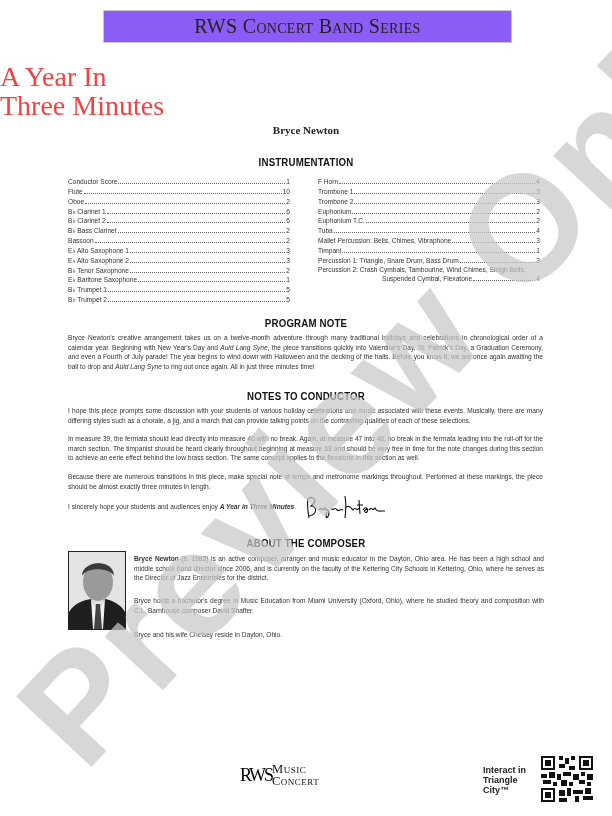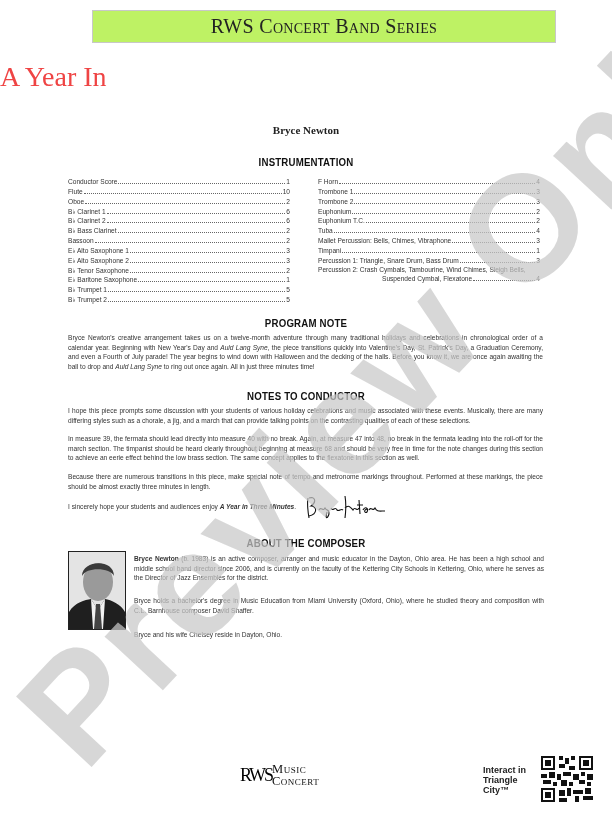--- a/index.html
+++ b/index.html
@@ -1,19 +1,19 @@
 <!DOCTYPE html>
 <html><head>
 <meta charset="utf-8">
 <style>
   html, body { margin: 0; padding: 0; background: #ffffff; }
   body { width: 612px; height: 816px; position: relative; overflow: hidden; font-family: "Liberation Sans", sans-serif; color: #1a1a1a; }
   .page { position: absolute; left: 0; top: 0; width: 612px; height: 816px; background: #fff; }
 
-  .series-bar { position: absolute; left: 92px; top: 10px; width: 464px; height: 33px; background: #bef264; border: 1px solid #c8c8c8; box-sizing: border-box; display: flex; align-items: center; justify-content: center; }
+  .series-bar { position: absolute; left: 103px; top: 10px; width: 409px; height: 33px; background: #8b5cf6; border: 1px solid #c8c8c8; box-sizing: border-box; display: flex; align-items: center; justify-content: center; }
   .series-bar span { font-family: "Liberation Serif", serif; font-size: 20px; color: #222; font-variant: small-caps; letter-spacing: 0.3px; }
 
   .title { position: absolute; left: 0; width: 612px; font-family: "Liberation Serif", serif; font-size: 28px; line-height: 29px; color: #ef4444; }
   .title.l1 { top: 62px; }
   .title.l2 { top: 91px; }
   .composer { position: absolute; top: 124px; left: 0; width: 612px; text-align: center; font-family: "Liberation Serif", serif; font-weight: bold; font-size: 11px; color: #222; }
 
   .section-h { position: absolute; left: 0; width: 612px; text-align: center; font-family: "Liberation Sans", sans-serif; font-weight: bold; font-size: 11px; letter-spacing: 0.2px; color: #111; transform: scaleX(0.88); }
 
   .inst-col { position: absolute; top: 177px; font-size: 6.6px; line-height: 8.85px; color: #333; }
@@ -47,20 +47,21 @@
 </head>
 <body>
 
 <div class="page">
 
   <div class="series-bar">
     <span>RWS Concert Band Series</span>
   </div>
 
   <div class="title l1">A Year In</div>
+  <div class="title l2">Three Minutes</div>
   <div class="composer">Bryce Newton</div>
 
   <div class="section-h" style="top:156px">INSTRUMENTATION</div>
 
   <div class="inst-col left" id="inst-left">
       <div class="inst-row">
         <span class="name">Conductor Score</span>
         <span class="dots"></span>
         <span class="qty">1</span>
       </div>

